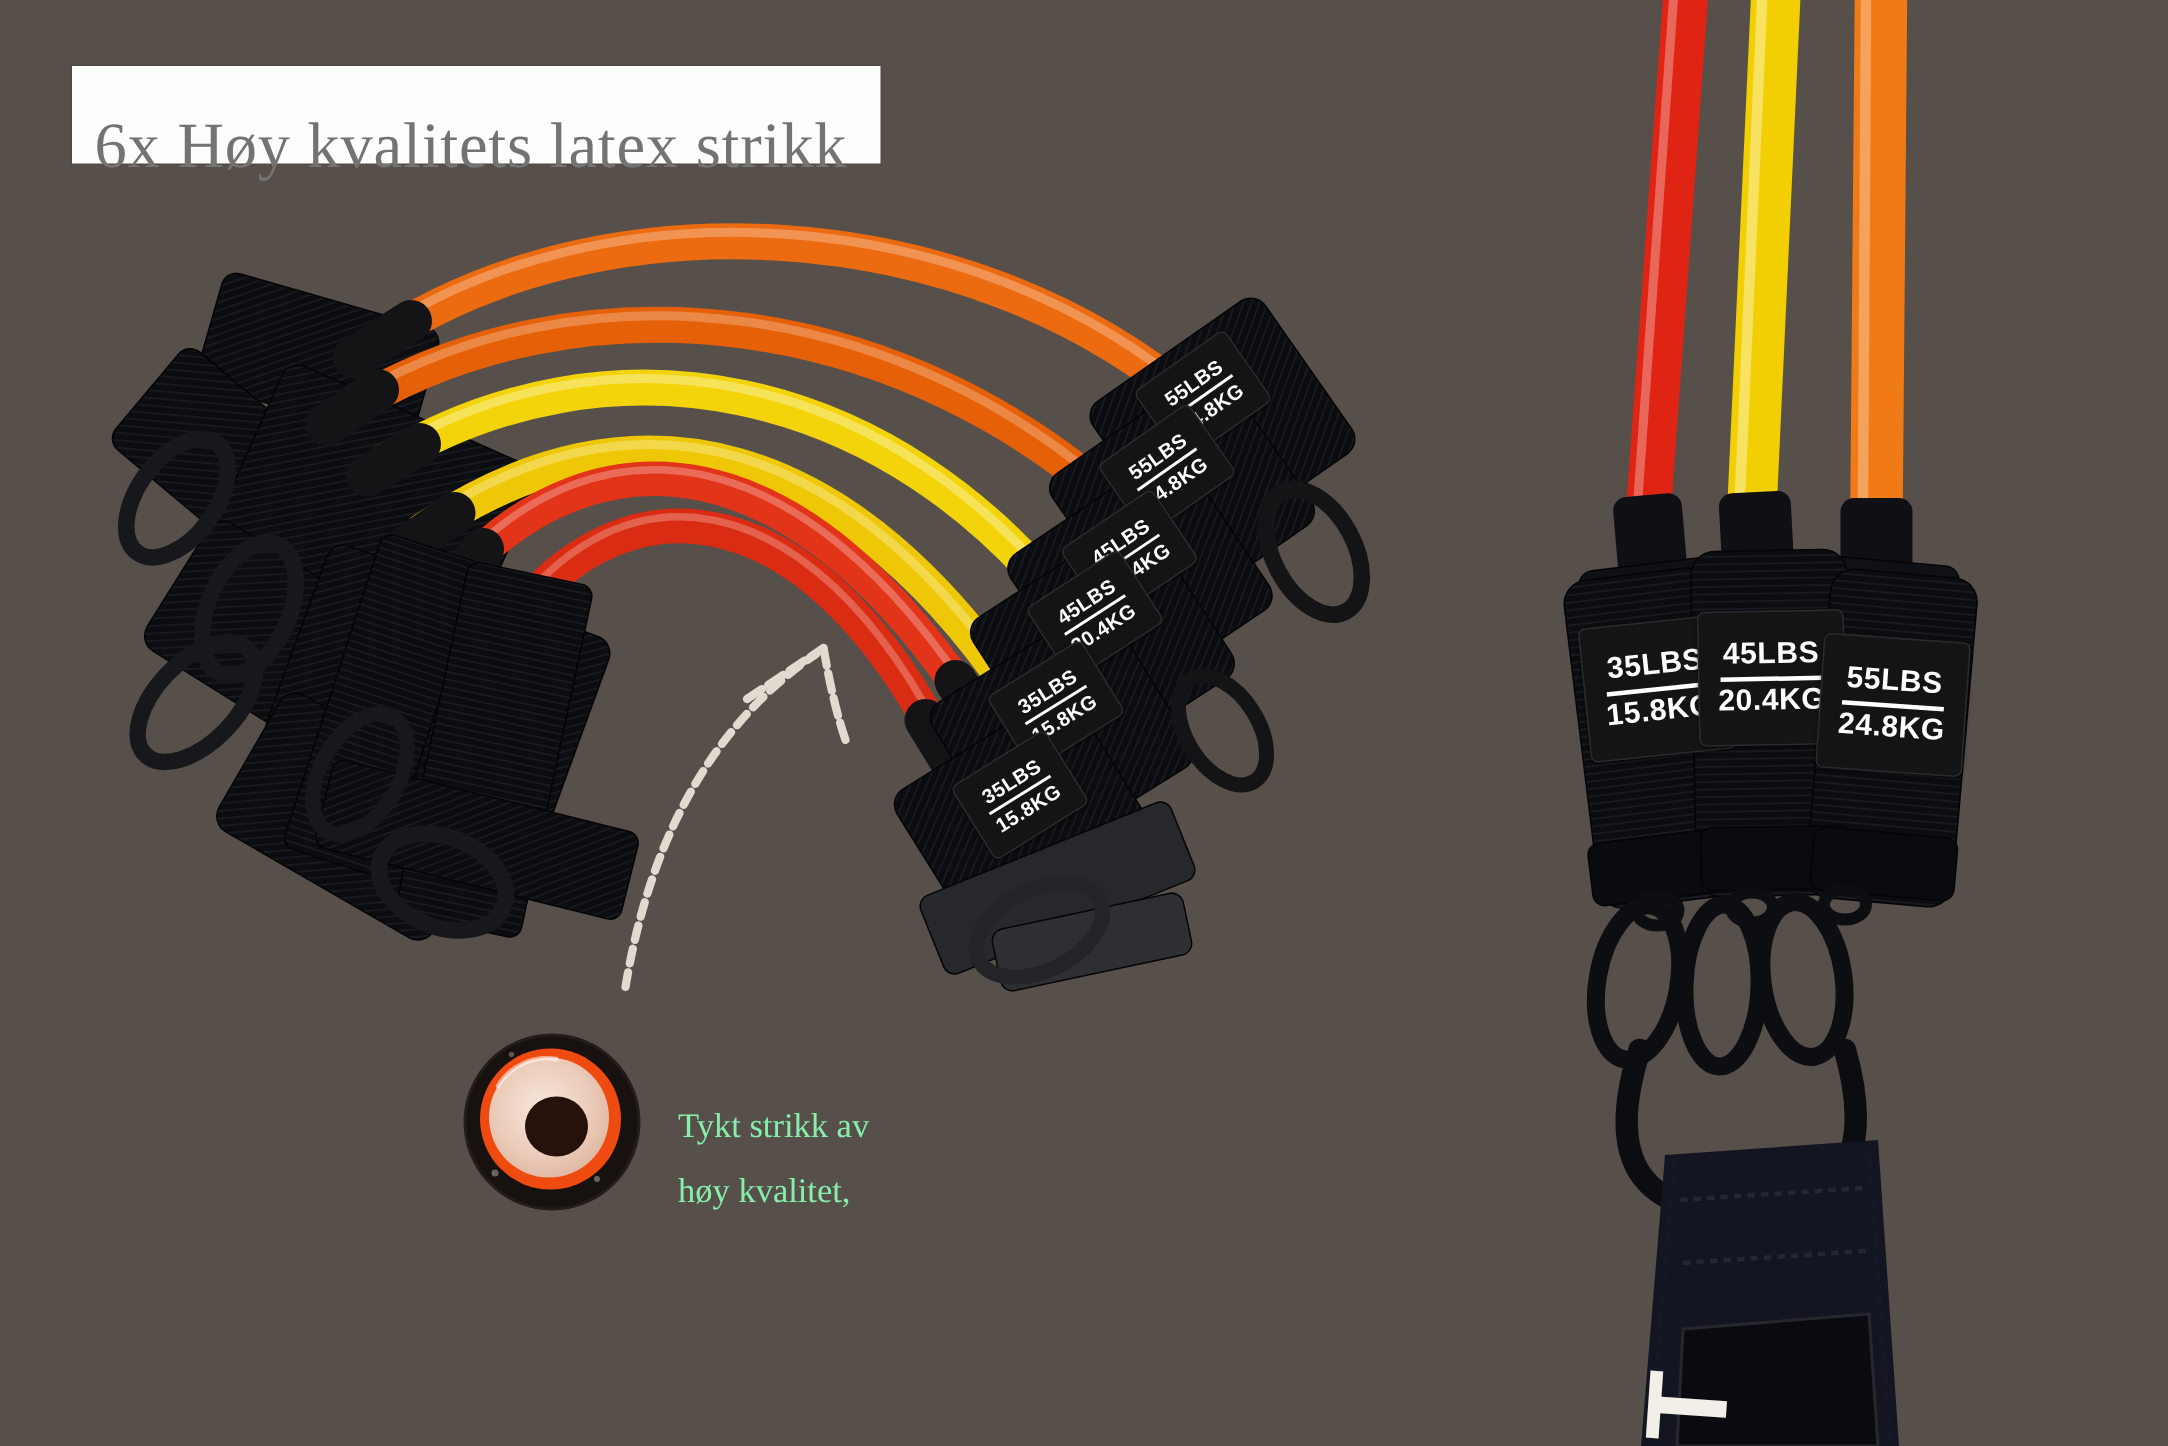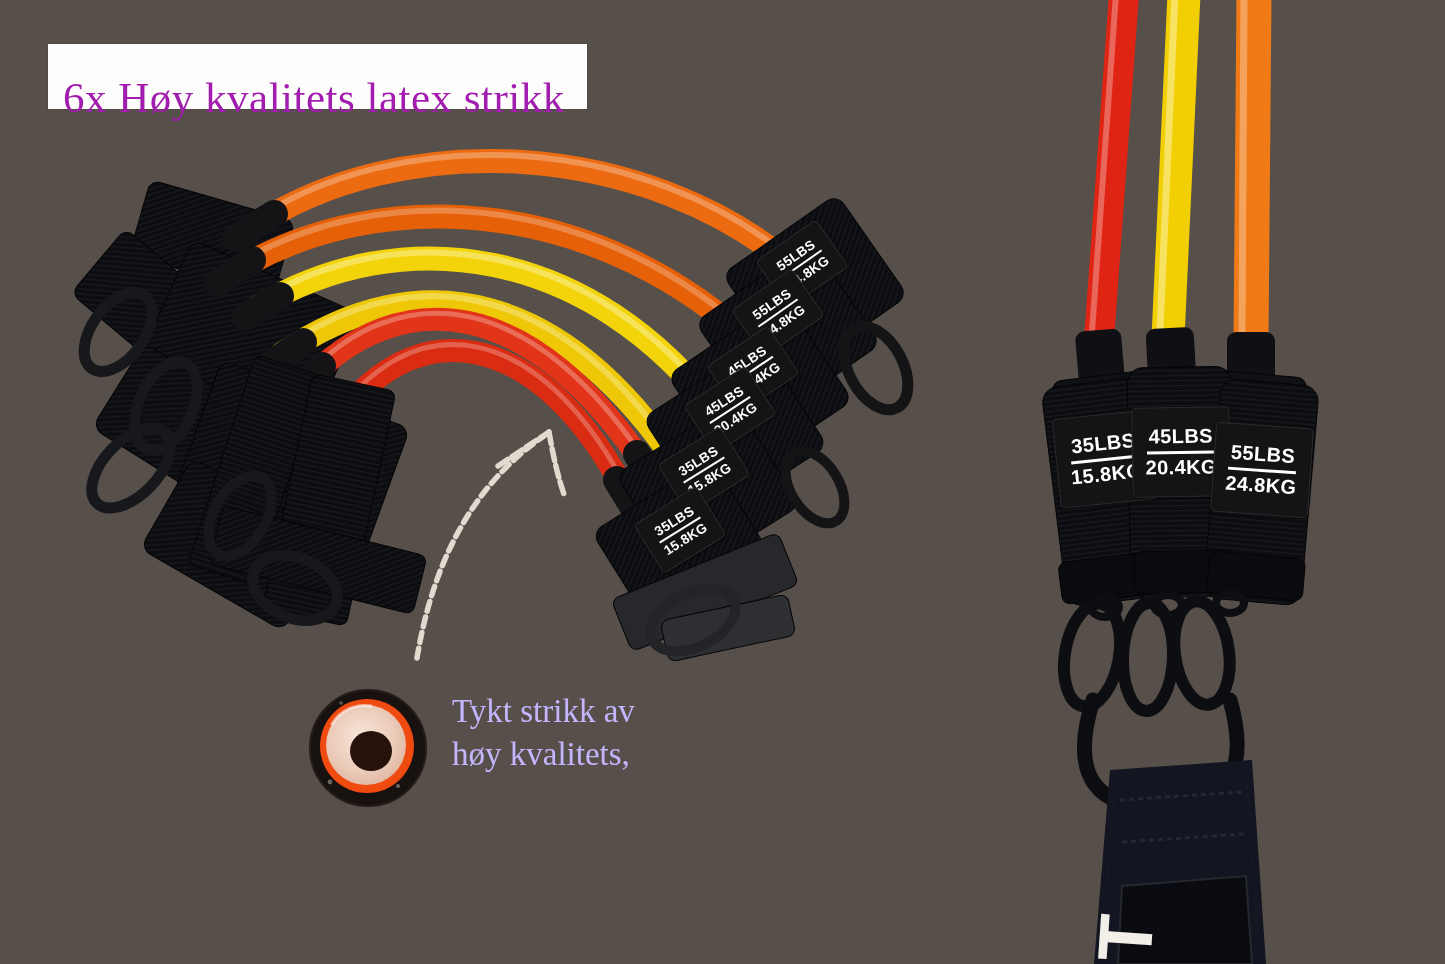--- a/index.html
+++ b/index.html
@@ -14,27 +14,27 @@
   .title-box{
     position:absolute;left:48px;top:44px;
     background:#fdfdfc;
     height:65px;
     padding:0 22px 0 15px;
     display:flex;align-items:center;
     box-shadow:0 0 0 1px rgba(0,0,0,.08);
   }
   .title-box span{
     font-family:"Liberation Serif",serif;
-    font-size:43px;color:#a21caf;letter-spacing:.5px;white-space:nowrap;margin-top:41px;
+    font-size:43px;color:#737373;letter-spacing:.5px;white-space:nowrap;margin-top:41px;
   }
   
   .caption{
-    position:absolute;left:452px;top:690px;
+    position:absolute;left:452px;top:729px;
     font-family:"Liberation Serif",serif;
-    font-size:33px;line-height:43px;color:#c4b5fd;
+    font-size:23px;line-height:43px;color:#86efac;
   }
   .caption .u{text-decoration:underline;text-underline-offset:7px;text-decoration-thickness:2px;}
   
   .band-label{
     position:absolute;
     background:#141415;
     border:1px solid #2c2c2e;
     border-radius:5px;
     color:#fff;
     display:flex;flex-direction:column;align-items:center;justify-content:center;
@@ -220,21 +220,21 @@
       <path d="M 549,432 C 553,455 558,478 565,497" stroke-width="5.5" stroke-dasharray="12 5"></path>
     </g>
   </svg>
 
   <div class="title-box">
     <span>6x Høy kvalitets latex strikk</span>
   </div>
 
   <div class="caption">
     <div>Tykt strikk av</div>
-    <div>høy kvalitets,</div>
+    <div>høy kvalitet,</div>
   </div>
 
   <div class="band-label small" style="left:765px;top:235px;transform:rotate(-35deg);">
     <span class="lbs">55LBS</span>
     <span class="kg">24.8KG</span>
   </div>
   <div class="band-label small" style="left:741px;top:284px;transform:rotate(-35deg);">
     <span class="lbs">55LBS</span>
     <span class="kg">24.8KG</span>
   </div>

